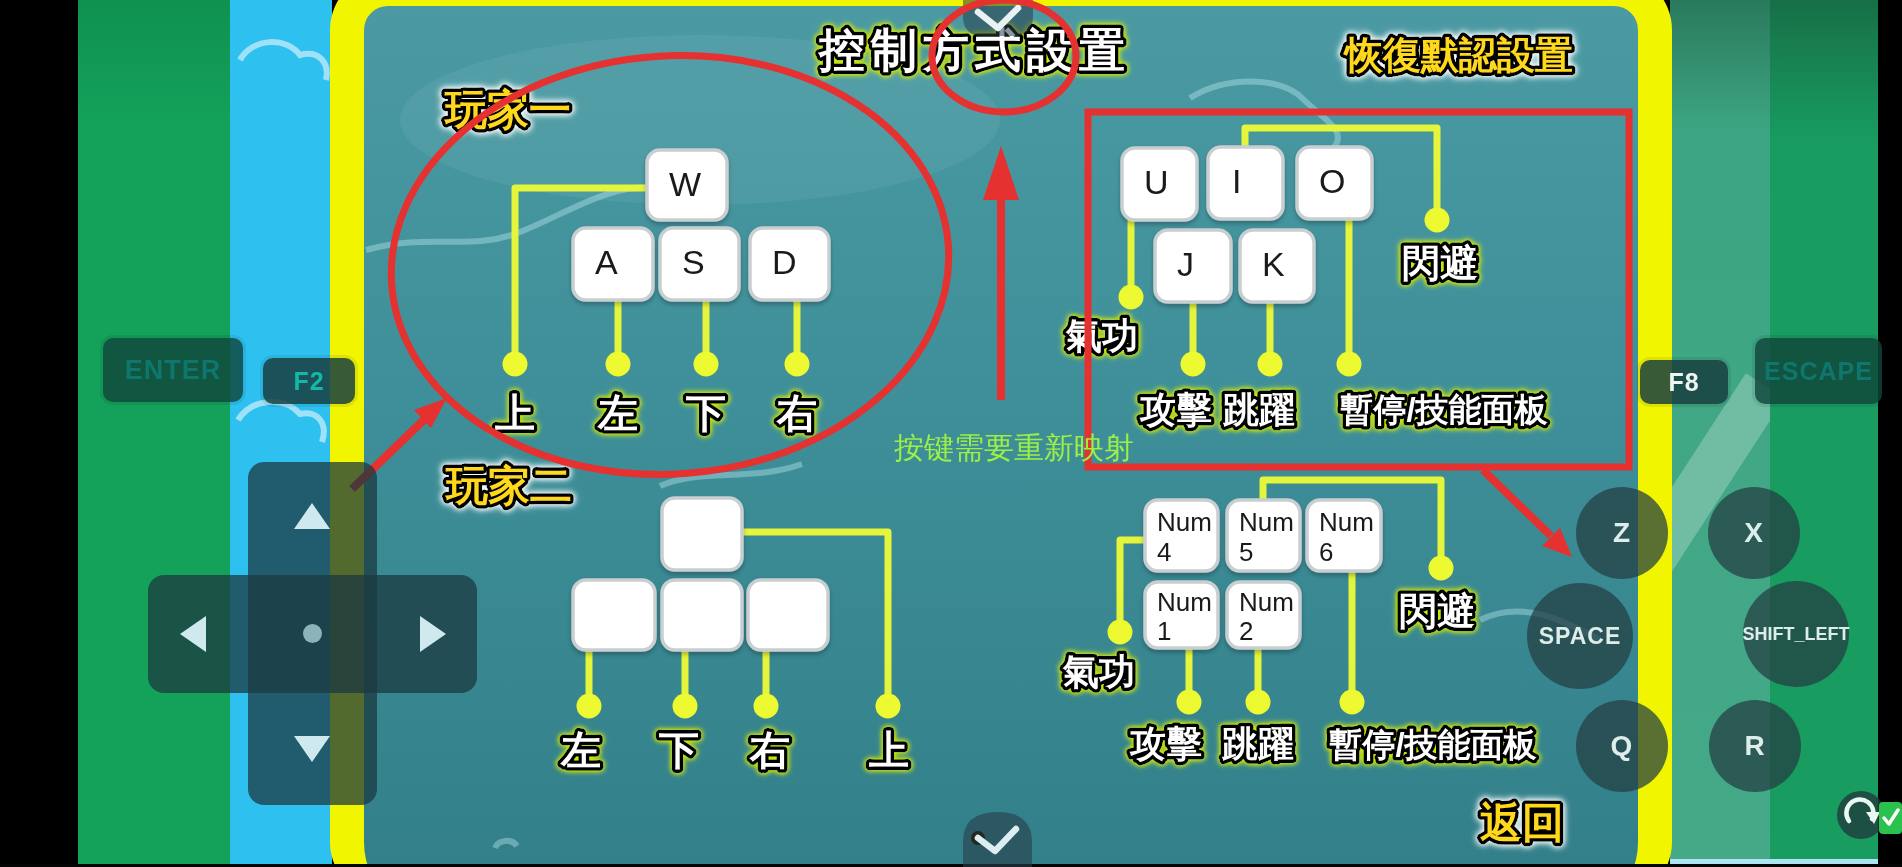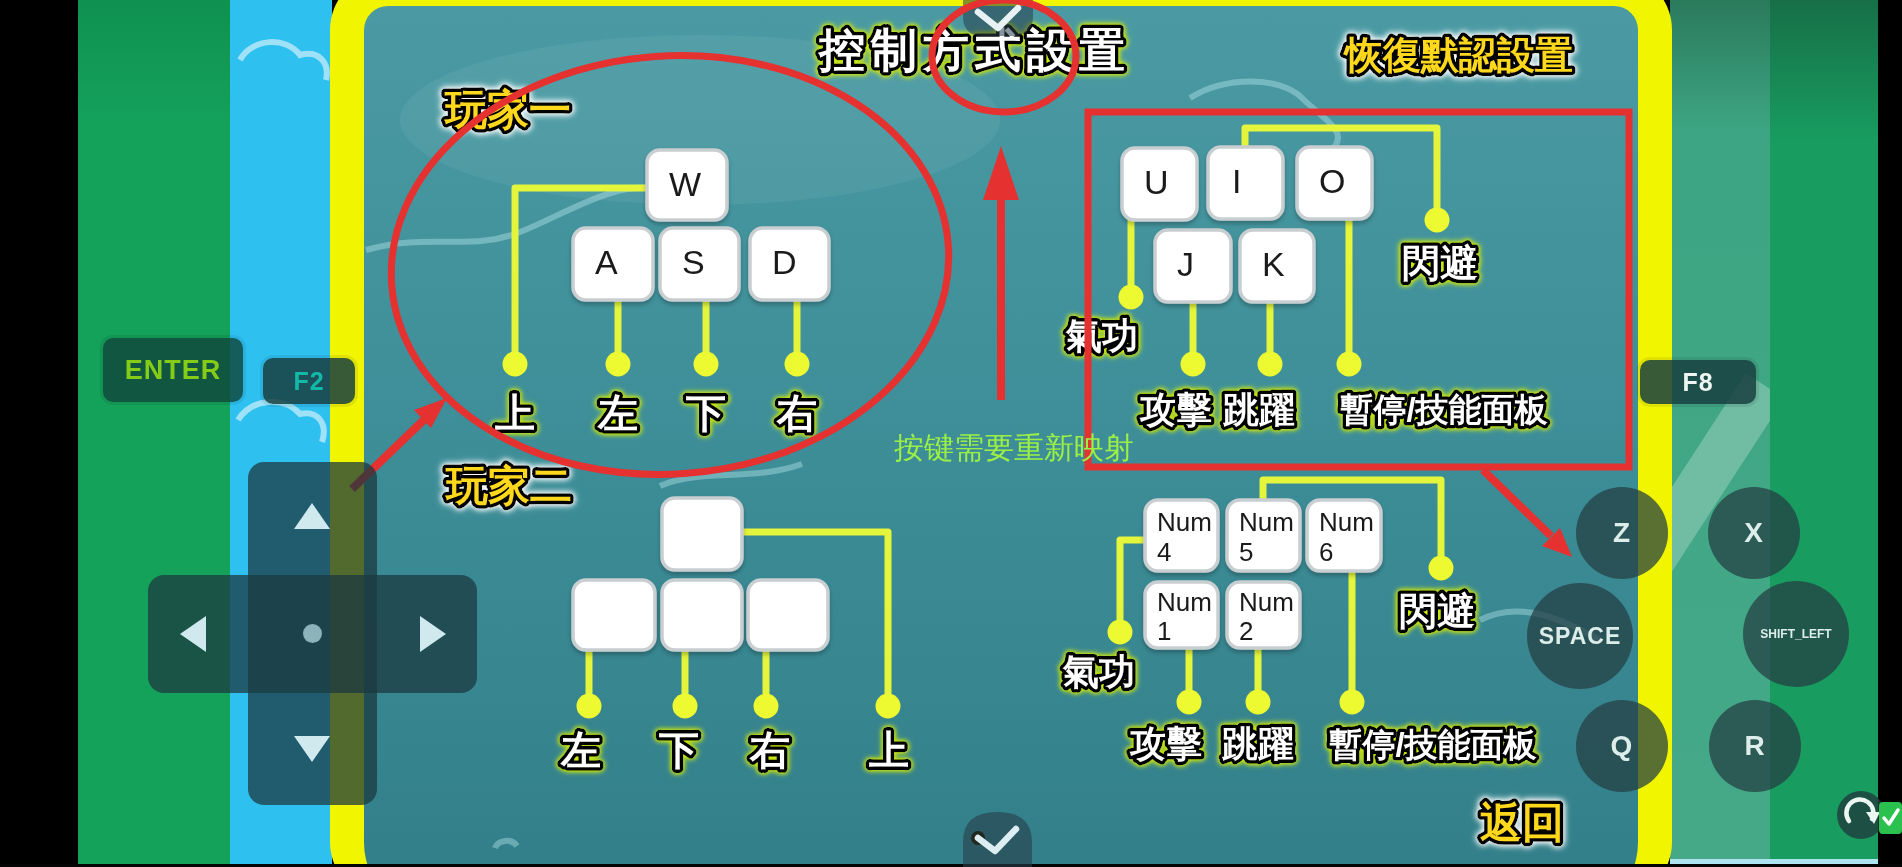--- a/index.html
+++ b/index.html
@@ -16,21 +16,21 @@
   .bar-right{left:1878px;top:0;width:24px;height:867px;background:#000;}
   .bottom-sliver{left:1670px;top:859px;width:208px;height:8px;background:#aee4f2;}
   .bar-bottom{left:0;top:864px;width:1902px;height:3px;background:#050505;}
   
   .frame{left:330px;top:-28px;width:1274px;height:880px;
          border:34px solid #f2f500;border-bottom-width:14px;border-radius:58px;
          background:linear-gradient(180deg,#4b9aa3 0%,#3e8f99 45%,#327f89 100%);}
   svg.overlay{position:absolute;left:0;top:0;z-index:5;}
   
   .hudbtn{position:absolute;z-index:9;display:flex;align-items:center;justify-content:center;
-          color:#84cc16;font-weight:bold;letter-spacing:1px;}
+          color:#0f766e;font-weight:bold;letter-spacing:1px;}
   .rectbtn{background:rgba(16,70,58,.82);border-radius:10px;box-shadow:0 0 0 3px rgba(0,0,0,.08);}
   .circbtn{background:rgba(36,64,68,.74);border-radius:50%;color:#dcedea;}
   .dpad-arm{position:absolute;z-index:9;background:rgba(27,57,63,.74);border-radius:16px;}
   .tri{position:absolute;z-index:10;width:0;height:0;}
   .dpad-dot{position:absolute;z-index:10;width:19px;height:19px;border-radius:50%;background:#9fc7cd;opacity:.85;}
   .badge{position:absolute;z-index:9;left:1879px;top:802px;width:23px;height:32px;background:#2bc14e;border-radius:4px;}
   .txt-svg{font-family:"Liberation Sans",sans-serif;}
 </style>
 </head>
 <body>
@@ -211,26 +211,27 @@
     <g fill="#e5312f">
       <polygon points="1001,146 983,200 1019,200"></polygon>
       <polygon points="447,398 431,428 414,410"></polygon>
       <polygon points="1572,557 1542,546 1560,528"></polygon>
     </g>
     <text x="1014" y="458" class="txt-svg" font-size="30" font-weight="500" text-anchor="middle" fill="#9cf045">按键需要重新映射</text>
   </svg>
 
   <div class="hudbtn rectbtn" style="left:103px;top:338px;width:140px;height:64px;font-size:27px;">ENTER</div>
   <div class="hudbtn rectbtn" style="left:263px;top:358px;width:92px;height:46px;font-size:25px;background:rgba(23,62,64,.85);color:#14b8a6;">F2</div>
-  <div class="hudbtn rectbtn" style="left:1640px;top:360px;width:116px;height:44px;font-size:25px;background:rgba(23,62,64,.85);color:#eef6f2;">F8</div>
+  <div class="hudbtn rectbtn" style="left:1640px;top:360px;width:88px;height:44px;font-size:25px;background:rgba(23,62,64,.85);color:#eef6f2;">F8</div>
+  <div class="hudbtn rectbtn" style="left:1755px;top:338px;width:127px;height:66px;font-size:25px;">ESCAPE</div>
 
   <div class="hudbtn circbtn" style="left:1576px;top:487px;width:92px;height:92px;font-size:28px;">Z</div>
   <div class="hudbtn circbtn" style="left:1708px;top:487px;width:92px;height:92px;font-size:28px;">X</div>
   <div class="hudbtn circbtn" style="left:1527px;top:583px;width:106px;height:106px;font-size:23px;">SPACE</div>
-  <div class="hudbtn circbtn" style="left:1743px;top:581px;width:106px;height:106px;font-size:12px;letter-spacing:0;">SHIFT_LEFT</div>
+  <div class="hudbtn circbtn" style="left:1743px;top:581px;width:106px;height:106px;font-size:18px;letter-spacing:0;">SHIFT_LEFT</div>
   <div class="hudbtn circbtn" style="left:1576px;top:700px;width:92px;height:92px;font-size:28px;">Q</div>
   <div class="hudbtn circbtn" style="left:1709px;top:700px;width:92px;height:92px;font-size:28px;">R</div>
 
   <div class="dpad-arm" style="left:248px;top:462px;width:129px;height:343px;"></div>
   <div class="dpad-arm" style="left:148px;top:575px;width:329px;height:118px;"></div>
   <div class="tri" style="left:294px;top:503px;border-left:18px solid transparent;border-right:18px solid transparent;border-bottom:26px solid #cfe9ee;"></div>
   <div class="tri" style="left:294px;top:736px;border-left:18px solid transparent;border-right:18px solid transparent;border-top:26px solid #cfe9ee;"></div>
   <div class="tri" style="left:180px;top:616px;border-top:18px solid transparent;border-bottom:18px solid transparent;border-right:26px solid #cfe9ee;"></div>
   <div class="tri" style="left:420px;top:616px;border-top:18px solid transparent;border-bottom:18px solid transparent;border-left:26px solid #cfe9ee;"></div>
   <div class="dpad-dot" style="left:303px;top:624px;"></div>

